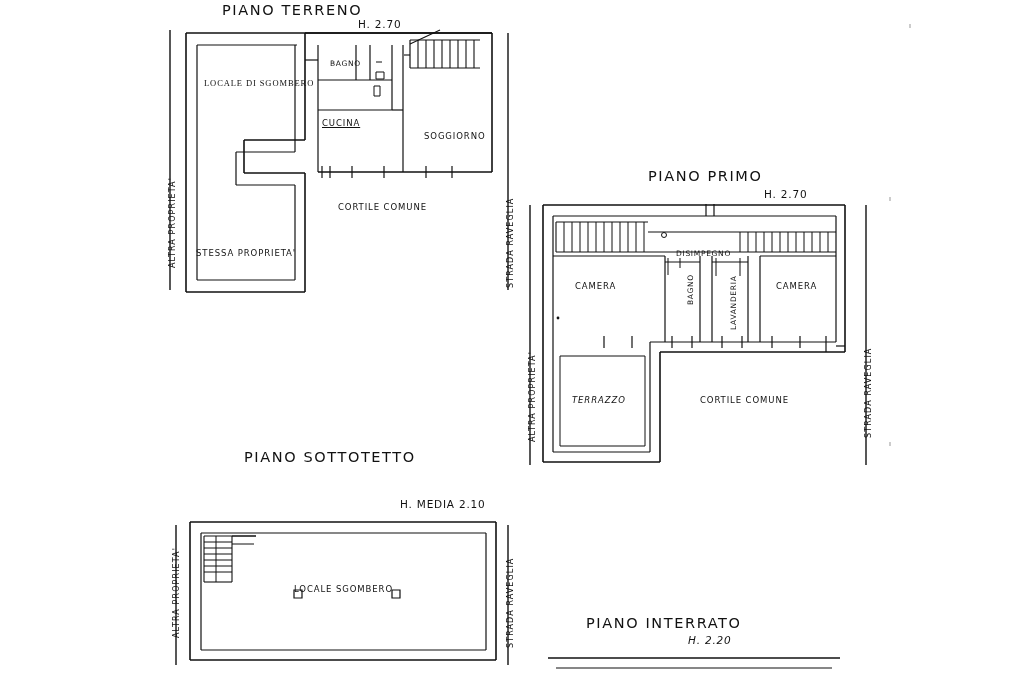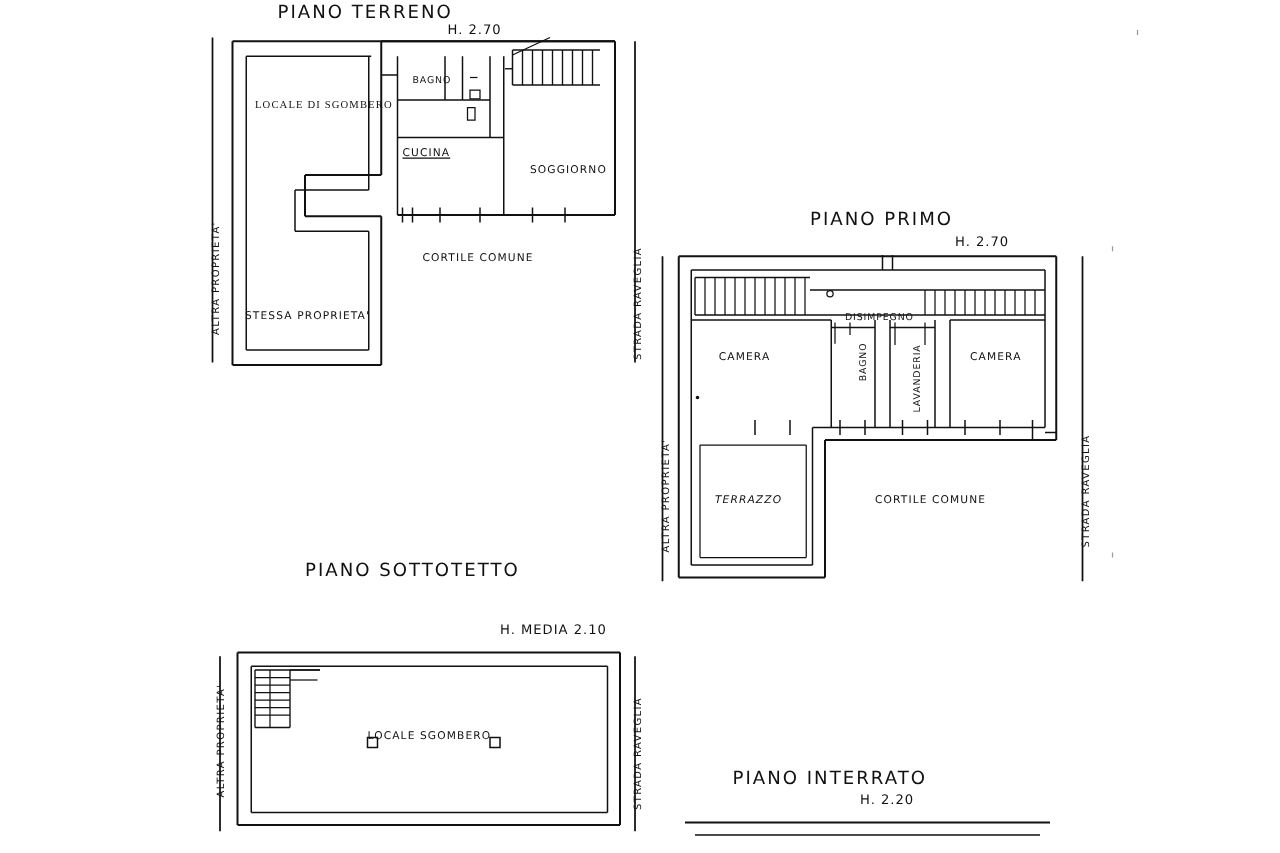--- a/index.html
+++ b/index.html
@@ -297,15 +297,15 @@
 
   <div class="lbl title" style="left:244px; top:449px;">PIANO SOTTOTETTO</div>
   <div class="lbl subtitle" style="left:380px; top:498px;margin-left:20px;">H. media 2.10</div>
 
   <div class="lbl room" style="left:294px; top:559px;margin-top:25px;">LOCALE SGOMBERO</div>
 
   <div class="lbl edge rot-ccw" style="left:172px; top:638px;">ALTRA PROPRIETA'</div>
   <div class="lbl edge rot-ccw" style="left:506px; top:648px;">STRADA RAVEGLIA</div>
 
   <div class="lbl title" style="left:586px; top:615px;">PIANO INTERRATO</div>
-  <div class="lbl subtitle" style="left:688px; top:634px;">H. 2.20</div>
+  <div class="lbl subtitle" style="left:688px; top:634px;font-style:italic;">H. 2.20</div>
 
 </div>
 
 </body></html>

